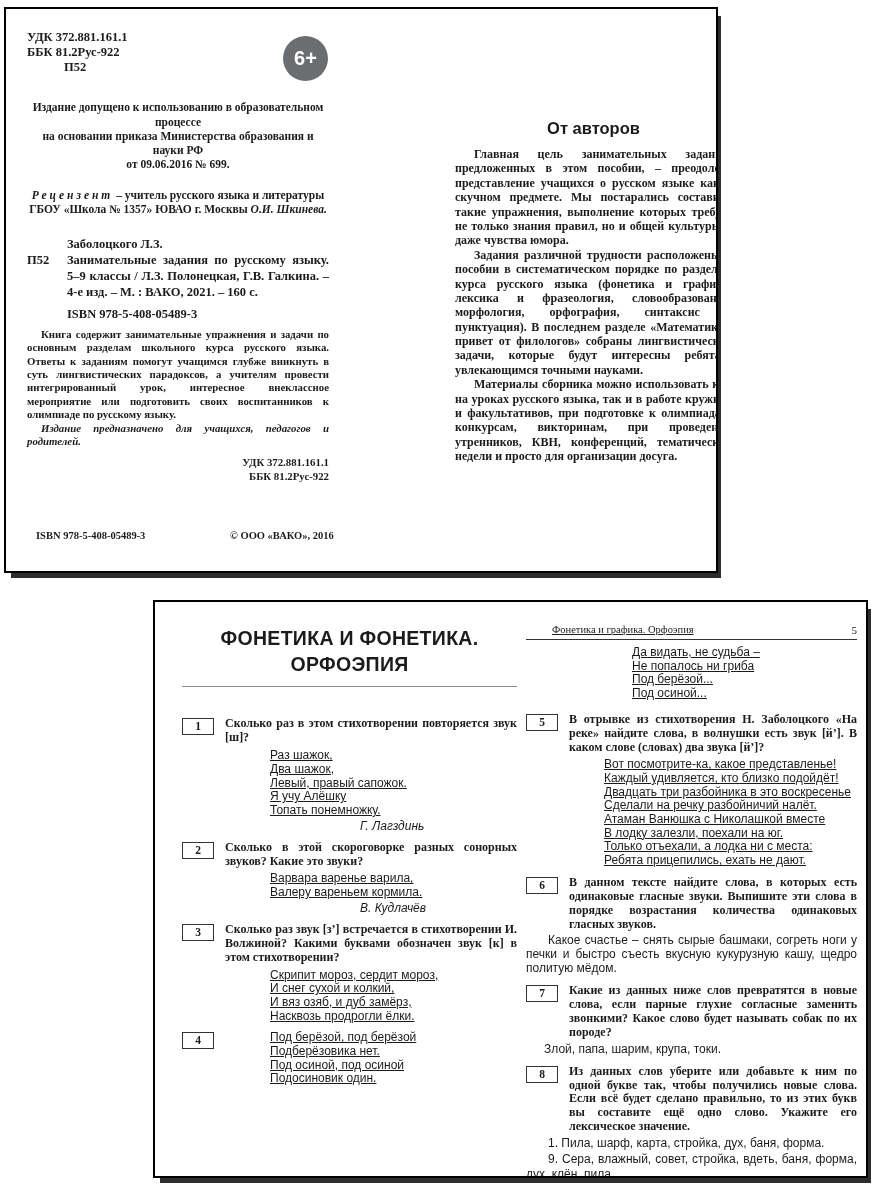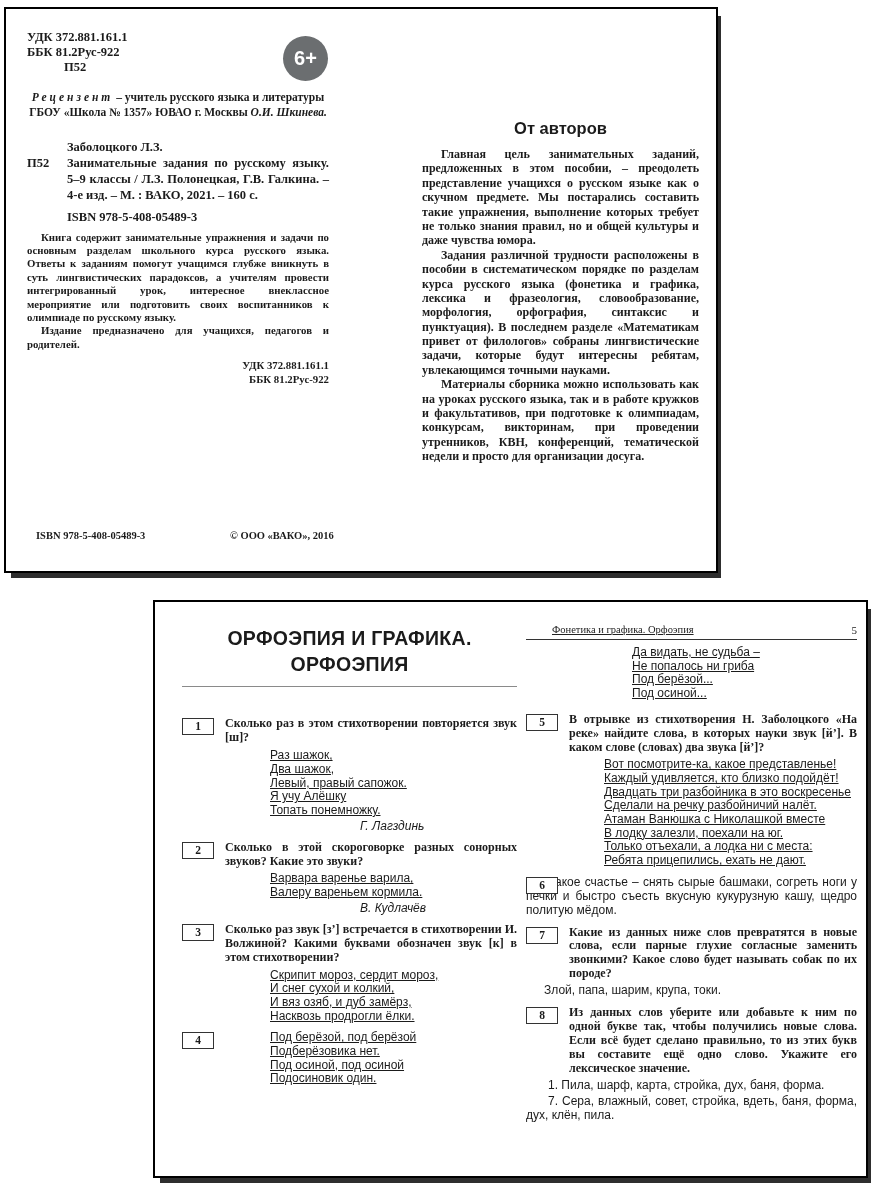--- a/index.html
+++ b/index.html
@@ -25,21 +25,21 @@
   .cat .author-line{margin-left:40px;}
   .bib{position:relative;margin-left:40px;text-align:justify;}
   .bib .bib-code{position:absolute;left:-40px;top:0;}
   .isbn-mid{margin:7px 0 6px 40px;font:bold 12.5px "Liberation Serif",serif;}
   .annot{font:bold 10.8px/1.24 "Liberation Serif",serif;text-align:justify;text-indent:14px;}
   .codes-right{margin-top:7px;text-align:right;font:bold 10.8px/1.3 "Liberation Serif",serif;}
   .p1-foot{position:absolute;bottom:30px;font:bold 10.5px "Liberation Serif",serif;}
   #p1-isbn-b{left:30px;}
   #p1-copy{left:224px;}
 
-  #p1-right{position:absolute;left:416px;top:110px;width:277px;}
+  #p1-right{position:absolute;left:449px;top:110px;width:277px;}
   .preface-title{text-align:center;font:bold 16.5px "Liberation Sans",sans-serif;margin:0 0 9px 0;}
   .pp{margin:0;font:bold 12px/1.2 "Liberation Serif",serif;text-align:justify;text-indent:19px;}
 
   
   #p2-left{position:absolute;left:27px;top:24px;width:335px;}
   #p2-right{position:absolute;left:371px;top:22px;width:331px;}
   .sec-title{text-align:center;font:bold 19.5px/1.32 "Liberation Sans",sans-serif;letter-spacing:.3px;margin:0;}
   .sec-rule{border:0;border-top:1px solid #8a8a8a;margin:9px 0 30px;}
   .runhead{position:relative;text-align:left;font:10.5px/12px "Liberation Serif",serif;color:#222;padding:0 26px;text-decoration:underline;}
   .runhead .pagenum{position:absolute;right:0;top:0;font-size:11px;}
@@ -68,37 +68,40 @@
     <span>6+</span>
   </div>
 
   <div id="p1-left">
     <div class="imprint">
       <div>УДК 372.881.161.1</div>
       <div>ББК 81.2Рус-922</div>
       <div class="code-line">П52</div>
     </div>
 
+    <div class="permission">Издание допущено к использованию в образовательном процессе
+на основании приказа Министерства образования и науки РФ
+от 09.06.2016 № 699.</div>
 
     <div class="reviewer">
       <span class="sp">Рецензент</span><span> – учитель русского языка и литературы</span><br>
       <span>ГБОУ «Школа № 1357» ЮВАО г. Москвы </span><span class="it">О.И. Шкинева.</span>
     </div>
 
     <div class="cat">
       <div class="author-line">Заболоцкого Л.З.</div>
       <div class="bib">
         <span class="bib-code">П52</span>
         <span>Занимательные задания по русскому языку. 5–9 классы / Л.З. Полонецкая, Г.В. Галкина. – 4-е изд. – М. : ВАКО, 2021. – 160 с.</span>
       </div>
       <div class="isbn-mid">ISBN 978-5-408-05489-3</div>
     </div>
 
     <p class="annot" style="margin:0;">Книга содержит занимательные упражнения и задачи по основным разделам школьного курса русского языка. Ответы к заданиям помогут учащимся глубже вникнуть в суть лингвистических парадоксов, а учителям провести интегрированный урок, интересное внеклассное мероприятие или подготовить своих воспитанников к олимпиаде по русскому языку.</p>
-    <p class="annot" style="margin:0;">Издание предназначено для учащихся, педагогов и родителей.</p>
+    <p class="annot" style="margin:0;font-style:italic;">Издание предназначено для учащихся, педагогов и родителей.</p>
 
     <div class="codes-right">
       <div>УДК 372.881.161.1</div>
       <div>ББК 81.2Рус-922</div>
     </div>
   </div>
 
   <div id="p1-right">
     <h2 class="preface-title">От авторов</h2>
     <p class="pp">Главная цель занимательных заданий, предложенных в этом пособии, – преодолеть представление учащихся о русском языке как о скучном предмете. Мы постарались составить такие упражнения, выполнение которых требует не только знания правил, но и общей культуры и даже чувства юмора.</p>
@@ -107,21 +110,21 @@
   </div>
 
   <div class="p1-foot" id="p1-isbn-b">ISBN 978-5-408-05489-3</div>
   <div class="p1-foot" id="p1-copy">© ООО «ВАКО», 2016</div>
 </div>
 
 <div class="page" id="page2">
 
   <div id="p2-left">
     <h1 class="sec-title">
-      <span>ОРФОЭПИЯ И ГРАФИКА.</span><br>
+      <span>ФОНЕТИКА И ФОНЕТИКА.</span><br>
       <span>ОРФОЭПИЯ</span>
     </h1>
     <hr class="sec-rule">
 
     <div class="exblock">
       <div class="exhead">
         <span class="num">1</span>
         <p class="task">Сколько раз в этом стихотворении повторяется звук [ш]?</p>
       </div>
       <div class="poem">Раз шажок,
@@ -172,49 +175,50 @@
     <hr class="head-rule">
 
     <div class="poem cont">Да видать, не судьба –
 Не попалось ни гриба
 Под берёзой...
 Под осиной...</div>
 
     <div class="exblock" style="margin-top:12px;">
       <div class="exhead">
         <span class="num">5</span>
-        <p class="task">В отрывке из стихотворения Н. Заболоцкого «На реке» найдите слова, в которых науки звук [й’]. В каком слове (словах) два звука [й’]?</p>
+        <p class="task">В отрывке из стихотворения Н. Заболоцкого «На реке» найдите слова, в волнушки есть звук [й’]. В каком слове (словах) два звука [й’]?</p>
       </div>
       <div class="poem p5">Вот посмотрите-ка, какое представленье!
 Каждый удивляется, кто близко подойдёт!
 Двадцать три разбойника в это воскресенье
 Сделали на речку разбойничий налёт.
 Атаман Ванюшка с Николашкой вместе
 В лодку залезли, поехали на юг.
 Только отъехали, а лодка ни с места:
 Ребята прицепились, ехать не дают.</div>
     </div>
 
     <div class="exblock">
       <div class="exhead">
         <span class="num">6</span>
+        <p class="task">В данном тексте найдите слова, в которых есть одинаковые гласные звуки. Выпишите эти слова в порядке возрастания количества одинаковых гласных звуков.</p>
       </div>
       <p class="prose">Какое счастье – снять сырые башмаки, согреть ноги у печки и быстро съесть вкусную кукурузную кашу, щедро политую мёдом.</p>
     </div>
 
     <div class="exblock">
       <div class="exhead">
         <span class="num">7</span>
         <p class="task">Какие из данных ниже слов превратятся в новые слова, если парные глухие согласные заменить звонкими? Какое слово будет называть собак по их породе?</p>
       </div>
       <p class="words">Злой, папа, шарим, крупа, токи.</p>
     </div>
 
     <div class="exblock">
       <div class="exhead">
         <span class="num">8</span>
         <p class="task">Из данных слов уберите или добавьте к ним по одной букве так, чтобы получились новые слова. Если всё будет сделано правильно, то из этих букв вы составите ещё одно слово. Укажите его лексическое значение.</p>
       </div>
       <p class="wlist">1. Пила, шарф, карта, стройка, дух, баня, форма.</p>
-      <p class="wlist">7. Сера, влажный, совет, стройка, вдеть, баня, форма, дух, клён, пила.</p>
+      <p class="wlist">9. Сера, влажный, совет, стройка, вдеть, баня, форма, дух, клён, пила.</p>
     </div>
   </div>
 </div>
 
 </body></html>

